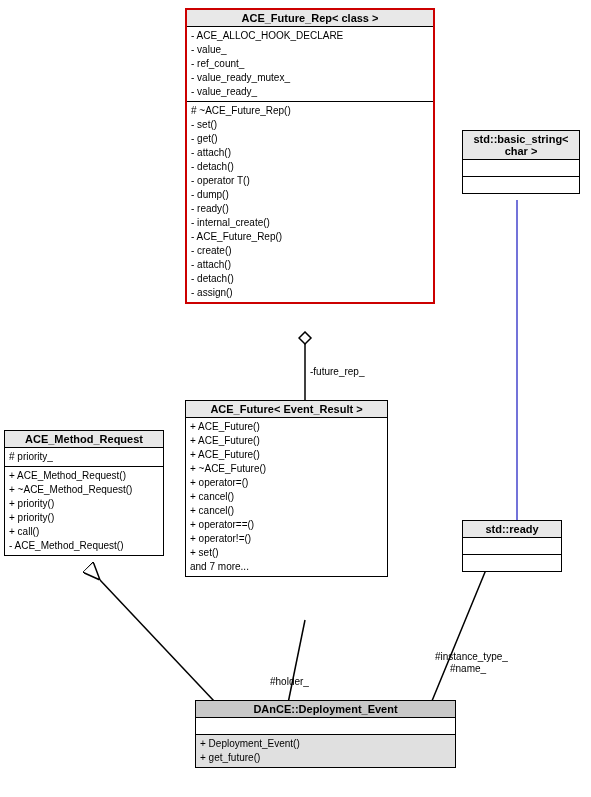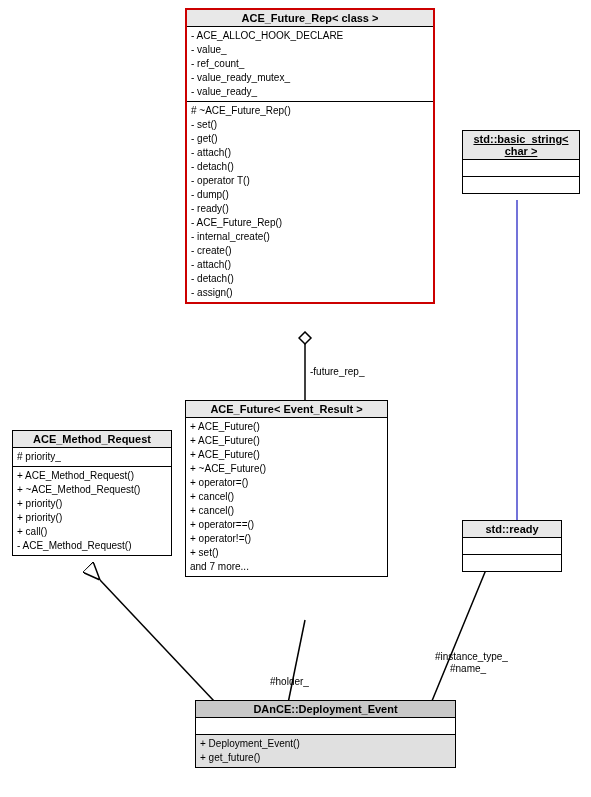--- a/index.html
+++ b/index.html
@@ -130,30 +130,30 @@
     </div>
     <div class="uml-section-last">
       <div># ~ACE_Future_Rep()</div>
       <div>- set()</div>
       <div>- get()</div>
       <div>- attach()</div>
       <div>- detach()</div>
       <div>- operator T()</div>
       <div>- dump()</div>
       <div>- ready()</div>
+      <div>- internal_create()</div>
       <div>- ACE_Future_Rep()</div>
-      <div>- internal_create()</div>
       <div>- create()</div>
       <div>- attach()</div>
       <div>- detach()</div>
       <div>- assign()</div>
     </div>
   </div>
 
-  <div class="uml-box" style="left: 462px; top: 130px; width: 118px; text-decoration: underline;">
+  <div class="uml-box" style="left: 462px; top: 130px; width: 118px;">
     <div class="uml-header">std::basic_string&lt;<br>char &gt;</div>
     <div class="uml-section-empty"></div>
     <div style="padding: 8px 4px;"></div>
   </div>
 
   <div class="uml-box" style="left: 185px; top: 400px; width: 203px;">
     <div class="uml-header">ACE_Future&lt; Event_Result &gt;</div>
     <div class="uml-section-last">
       <div>+ ACE_Future()</div>
       <div>+ ACE_Future()</div>
@@ -162,21 +162,21 @@
       <div>+ operator=()</div>
       <div>+ cancel()</div>
       <div>+ cancel()</div>
       <div>+ operator==()</div>
       <div>+ operator!=()</div>
       <div>+ set()</div>
       <div>and 7 more...</div>
     </div>
   </div>
 
-  <div class="uml-box" style="left: 12px; top: 430px; width: 160px;">
+  <div class="uml-box" style="left: 4px; top: 430px; width: 160px;">
     <div class="uml-header">ACE_Method_Request</div>
     <div class="uml-section">
       <div># priority_</div>
     </div>
     <div class="uml-section-last">
       <div>+ ACE_Method_Request()</div>
       <div>+ ~ACE_Method_Request()</div>
       <div>+ priority()</div>
       <div>+ priority()</div>
       <div>+ call()</div>

